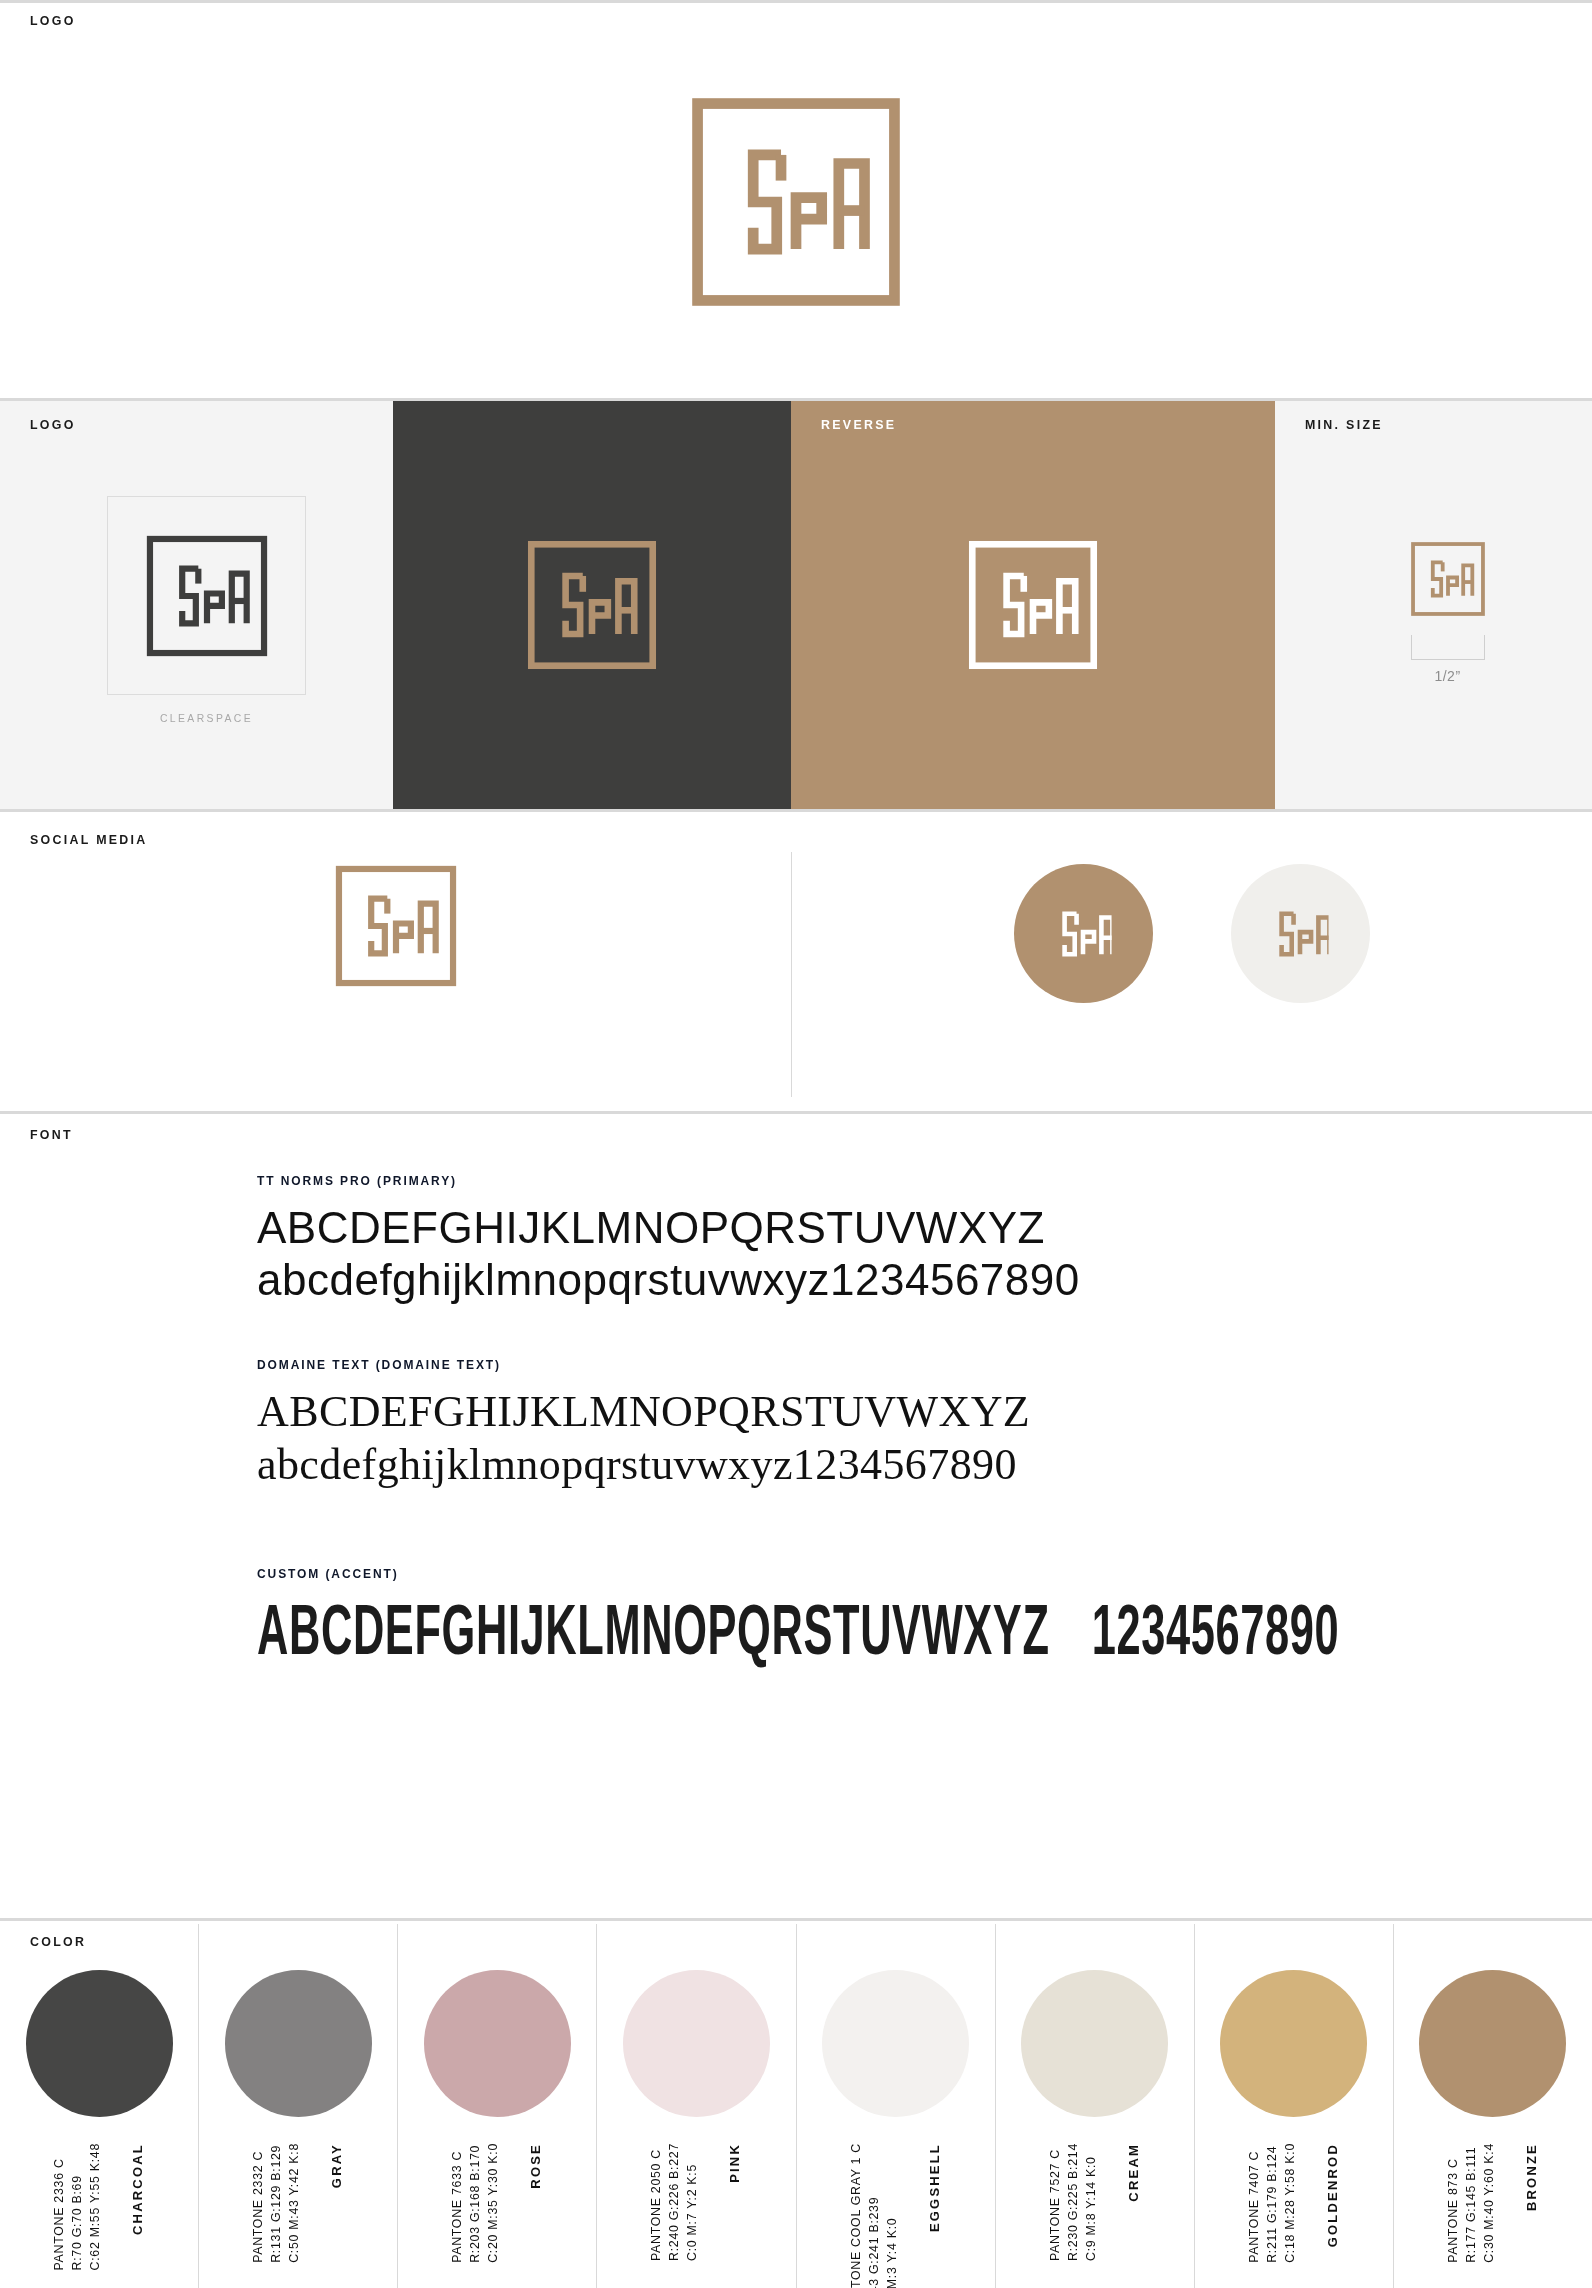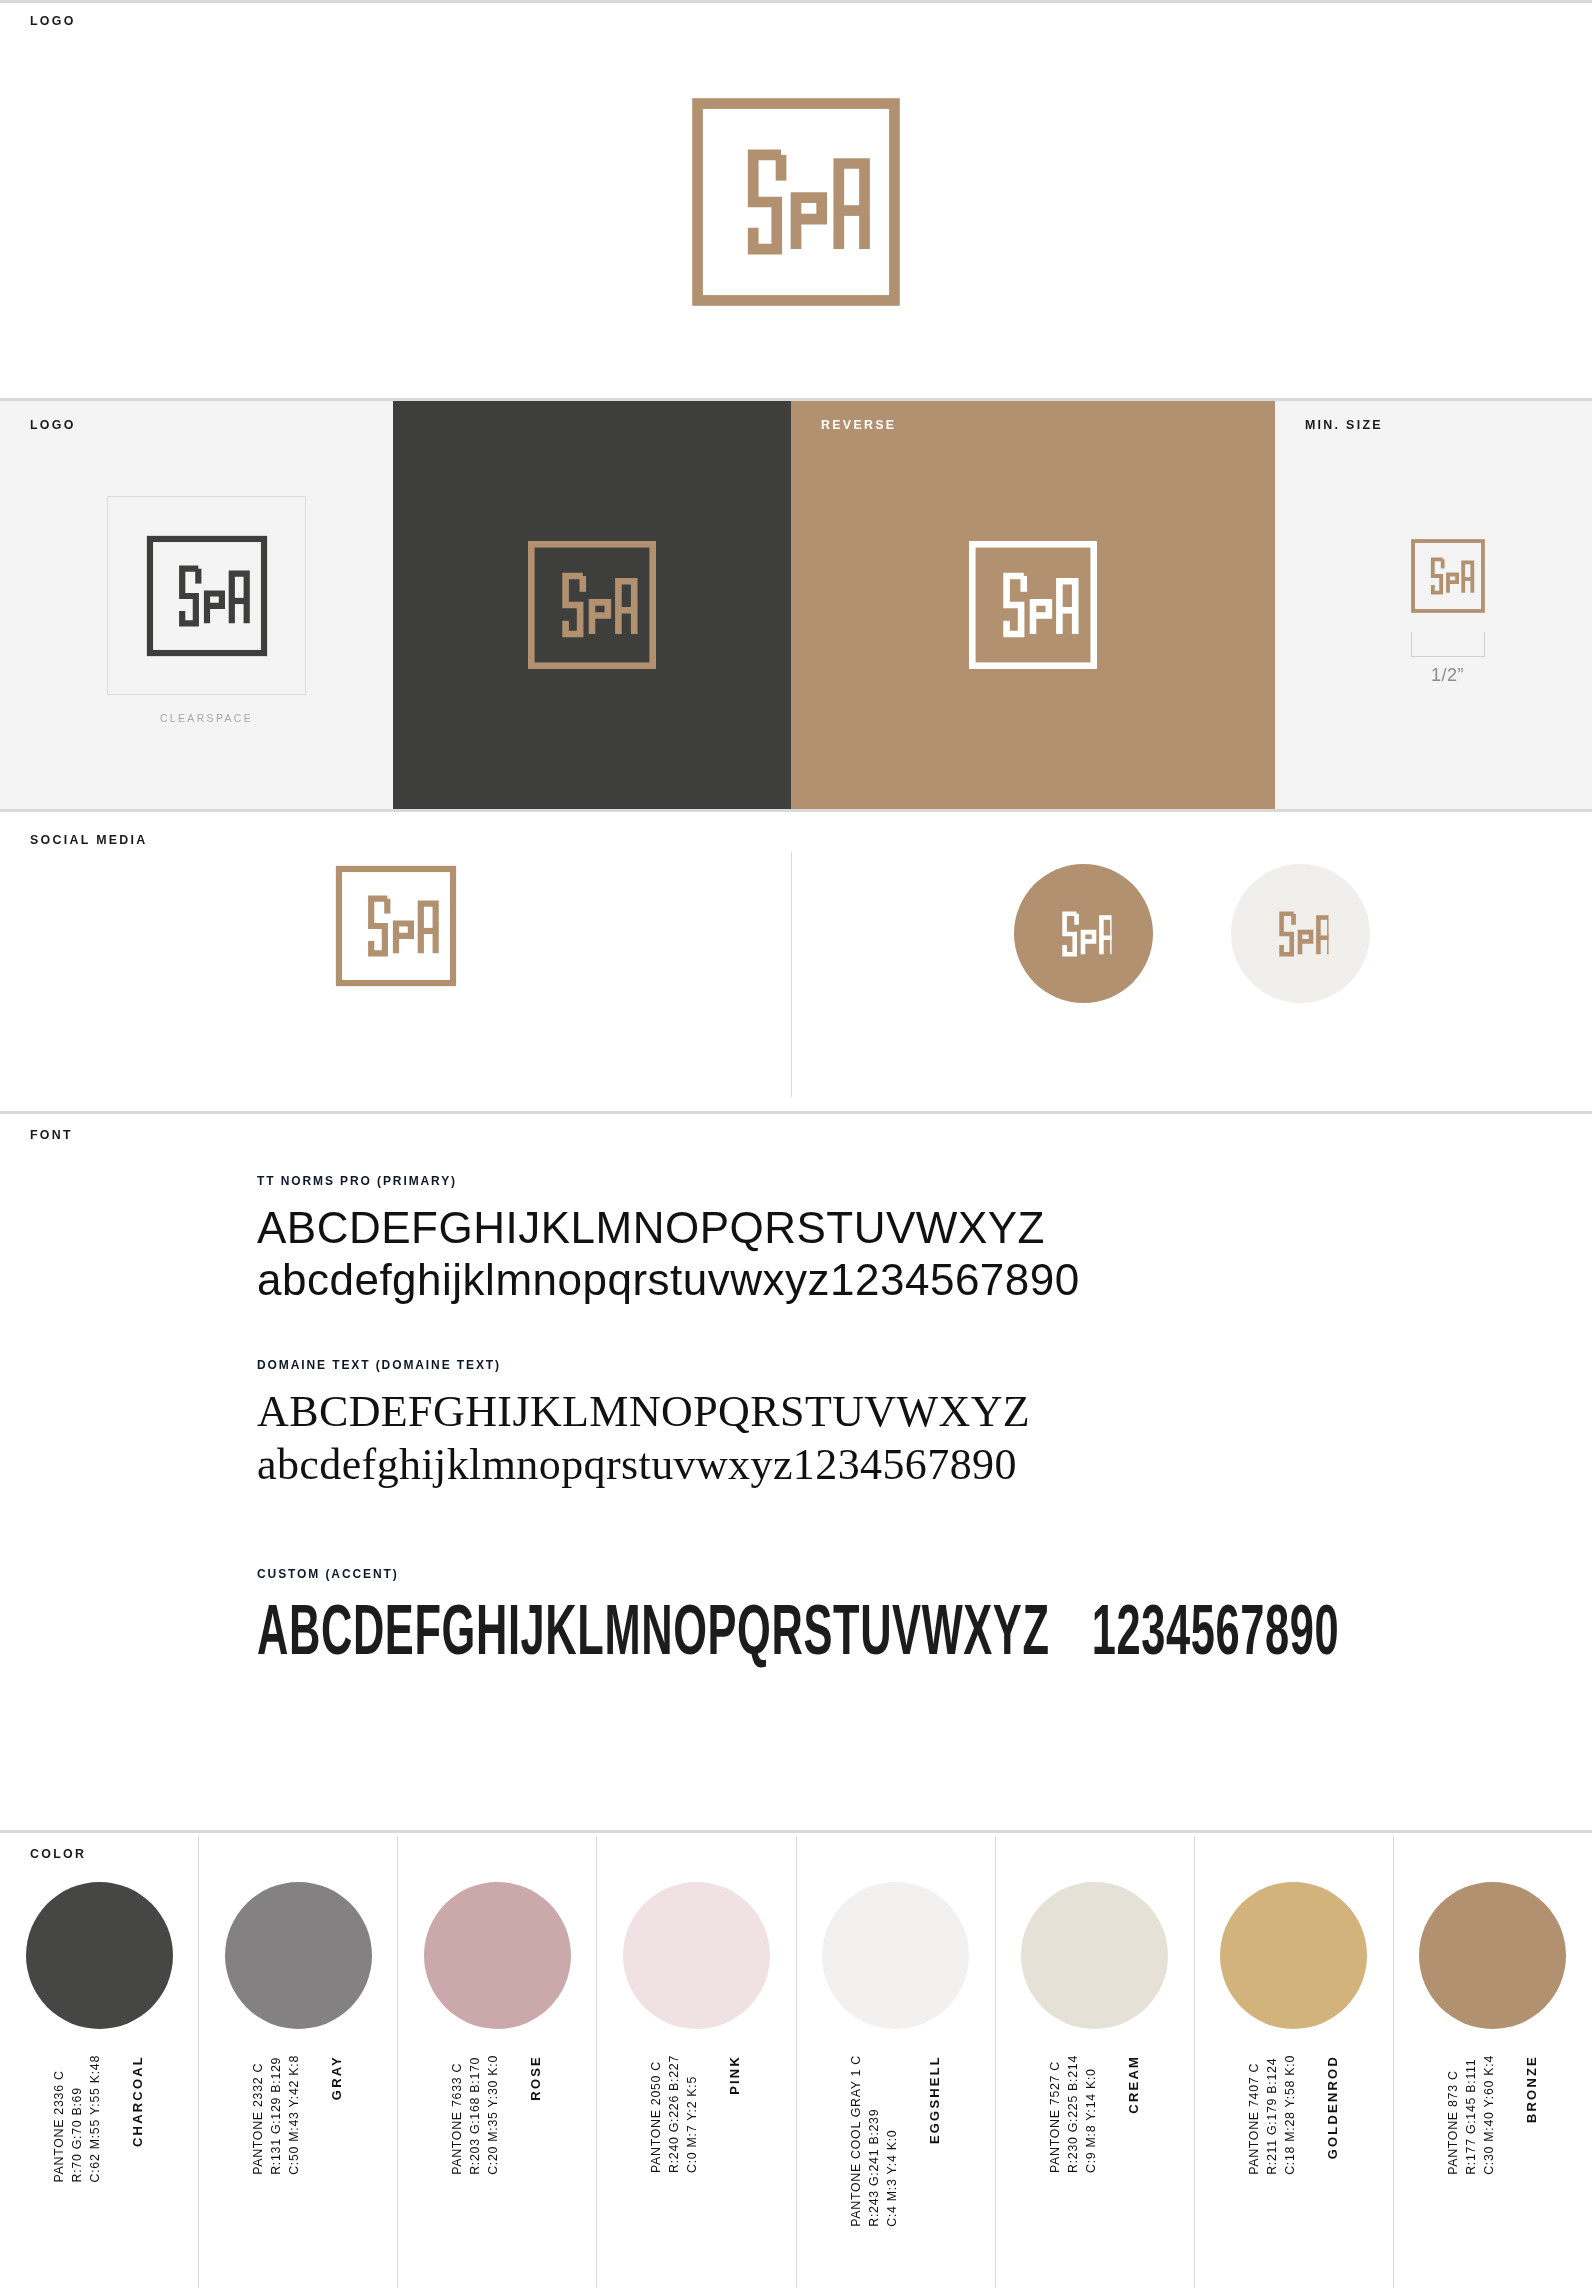--- a/index.html
+++ b/index.html
@@ -94,21 +94,21 @@
   .minsize-wrap { text-align: center; margin-top: 14px; }
   .measure-bracket {
     width: 74px;
     height: 25px;
     margin: 14px auto 0;
     border: 1px solid #cfcfcf;
     border-top: none;
   }
   .measure-cap {
     margin-top: 8px;
-    font-size: 18px;
+    font-size: 14px;
     letter-spacing: 0.5px;
     color: #8d8d8d;
   }
 
   
   #sec-social {
     position: relative;
     height: 299px;
   }
   #sec-social .sec-label { position: absolute; left: 30px; top: 21px; }
@@ -133,21 +133,21 @@
   }
   .avatar {
     width: 139px; height: 139px;
     border-radius: 50%;
     display: flex; align-items: center; justify-content: center;
   }
   .avatar-bronze { background: #b1916f; }
   .avatar-egg    { background: #f0efec; }
 
   
-  #sec-font { position: relative; height: 716px; }
+  #sec-font { position: relative; height: 804px; }
   #sec-font .sec-label { position: absolute; left: 30px; top: 14px; }
   .font-block { position: absolute; left: 257px; }
   .font-cap {
     font-size: 12px;
     font-weight: 700;
     letter-spacing: 1.9px;
     color: #0f172a;
     margin-bottom: 14px;
   }
   .spec-sans {

